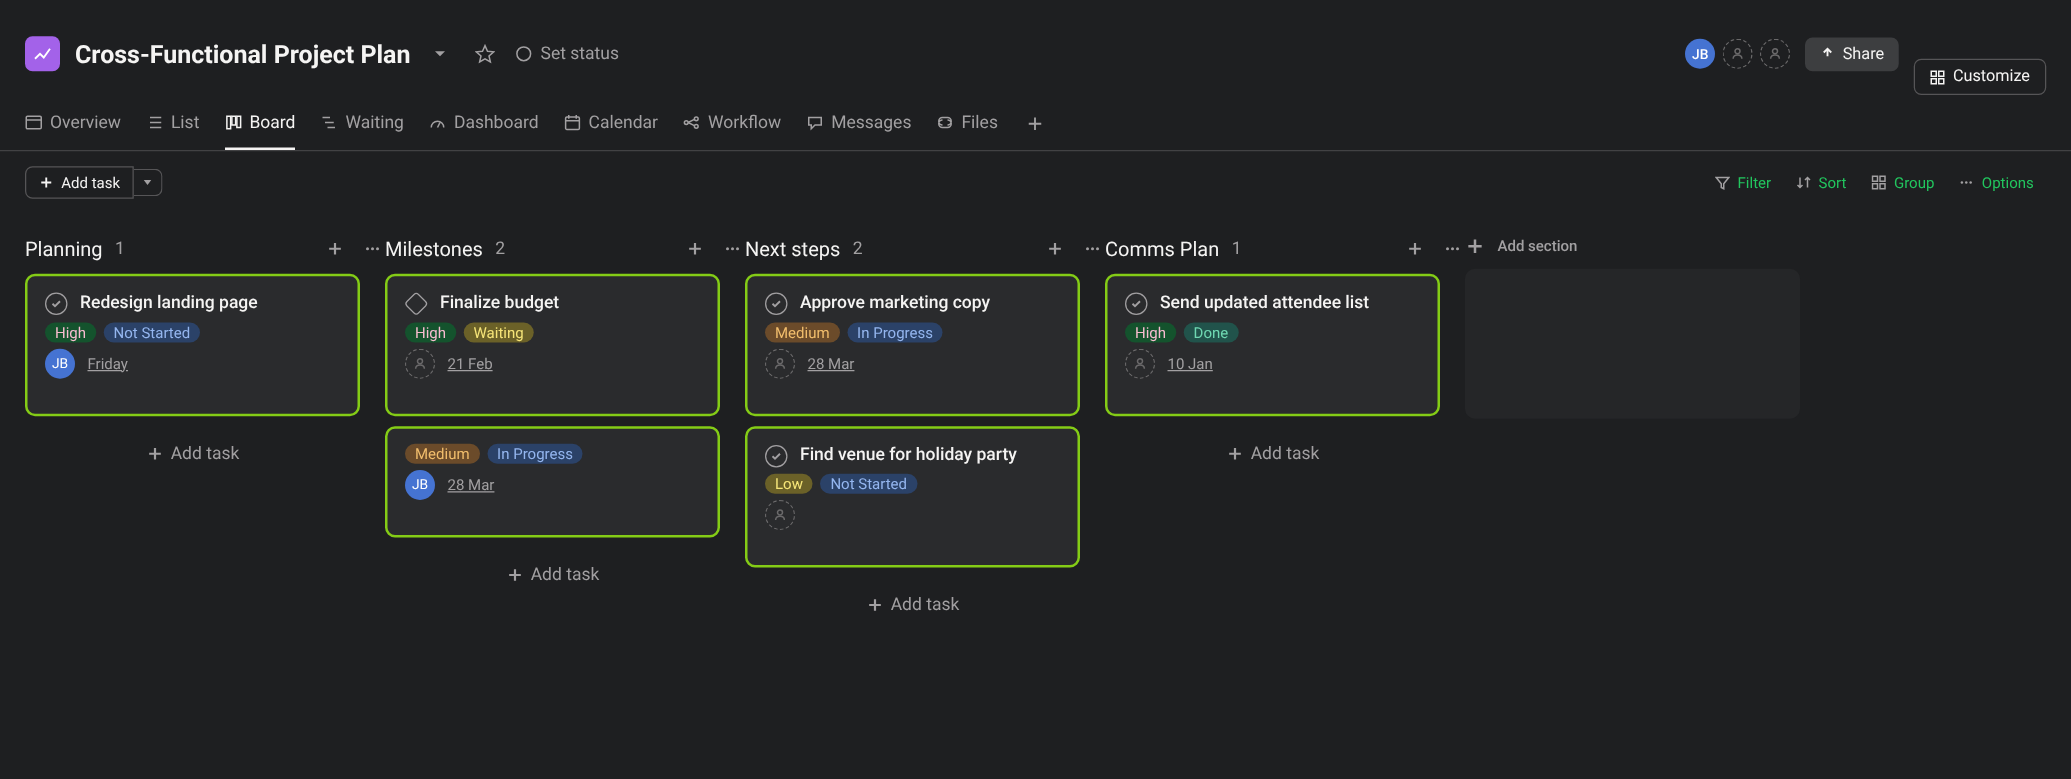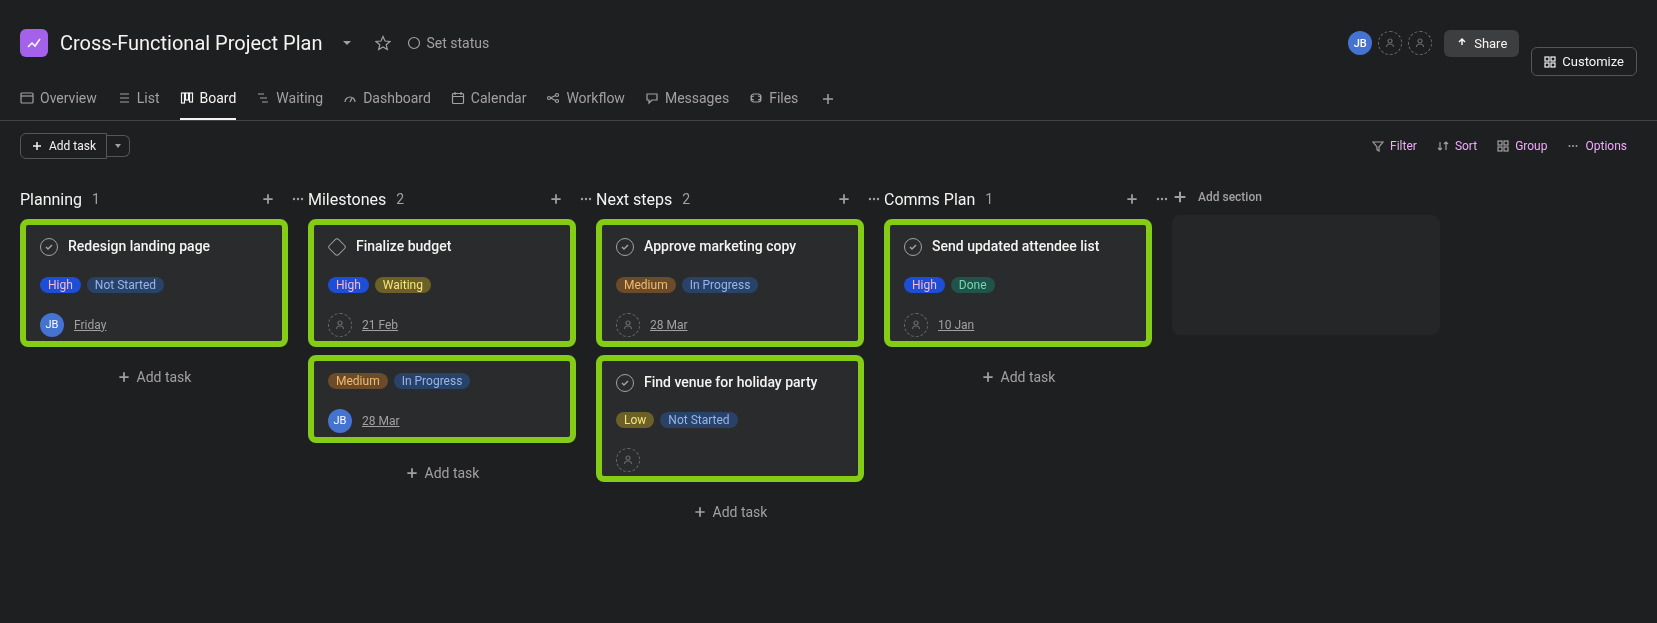--- a/index.html
+++ b/index.html
@@ -22,21 +22,21 @@
   }
   .project-icon {
     width: 28px; height: 28px;
     background: #a362e9;
     border-radius: 6px;
     display: flex; align-items: center; justify-content: center;
   }
   .project-icon svg { width: 16px; height: 16px; }
   .project-title {
     font-size: 20px;
-    font-weight: 400;
+    font-weight: 700;
     color: #f5f4f3;
   }
   .header-icon-btn {
     width: 24px; height: 24px;
     display: flex; align-items: center; justify-content: center;
     color: #a2a0a2;
     cursor: pointer;
   }
   .set-status {
     display: flex; align-items: center; gap: 6px;
@@ -124,21 +124,21 @@
     border: 1px solid #565557;
     border-left: none;
     border-radius: 0 6px 6px 0;
     padding: 5px 6px;
     display: flex; align-items: center; justify-content: center;
     cursor: pointer;
   }
   .toolbar-spacer { flex: 1; }
   .toolbar-btn {
     display: flex; align-items: center; gap: 6px;
-    color: #f0abfc;
+    color: #22c55e;
     font-size: 12px;
     padding: 5px 10px;
     cursor: pointer;
   }
 
   
   .board {
     display: flex;
     gap: 0;
     padding: 8px 20px 20px 20px;
@@ -170,26 +170,26 @@
     width: 20px; height: 20px;
     display: flex; align-items: center; justify-content: center;
     color: #a2a0a2;
     cursor: pointer;
   }
   .column-cards { display: flex; flex-direction: column; gap: 8px; padding-right: 20px; }
 
   
   .card {
     background: #2a2b2d;
-    border: 6px solid #84cc16;
+    border: 2px solid #84cc16;
     border-radius: 8px;
-    padding: 12px 14px 4px 14px;
+    padding: 12px 14px 28px 14px;
     display: flex;
     flex-direction: column;
-    gap: 20px;
+    gap: 5px;
   }
   .card-title-row { display: flex; align-items: flex-start; gap: 10px; }
   .task-check {
     width: 18px; height: 18px;
     border: 1.5px solid #a2a0a2;
     border-radius: 50%;
     flex-shrink: 0;
     margin-top: 1px;
     display: flex; align-items: center; justify-content: center;
   }
@@ -205,21 +205,21 @@
     color: #f5f4f3;
     line-height: 1.4;
   }
   .card-tags { display: flex; gap: 6px; flex-wrap: wrap; }
   .tag {
     font-size: 12px;
     padding: 1px 8px;
     border-radius: 10px;
     font-weight: 400;
   }
-  .tag-high      { background: #1d4ed8; color: #f8bcd0; }
+  .tag-high      { background: #14532d; color: #f8bcd0; }
   .tag-medium    { background: #6b4b2a; color: #f1bd6c; }
   .tag-low       { background: #6b6128; color: #f6e578; }
   .tag-notstarted{ background: #2b4268; color: #94b6ef; }
   .tag-waiting   { background: #6b6128; color: #f6e578; }
   .tag-inprogress{ background: #2b4268; color: #94b6ef; }
   .tag-done      { background: #21534b; color: #6fd8b2; }
 
   .card-footer { display: flex; align-items: center; gap: 10px; }
   .assignee {
     width: 24px; height: 24px;

